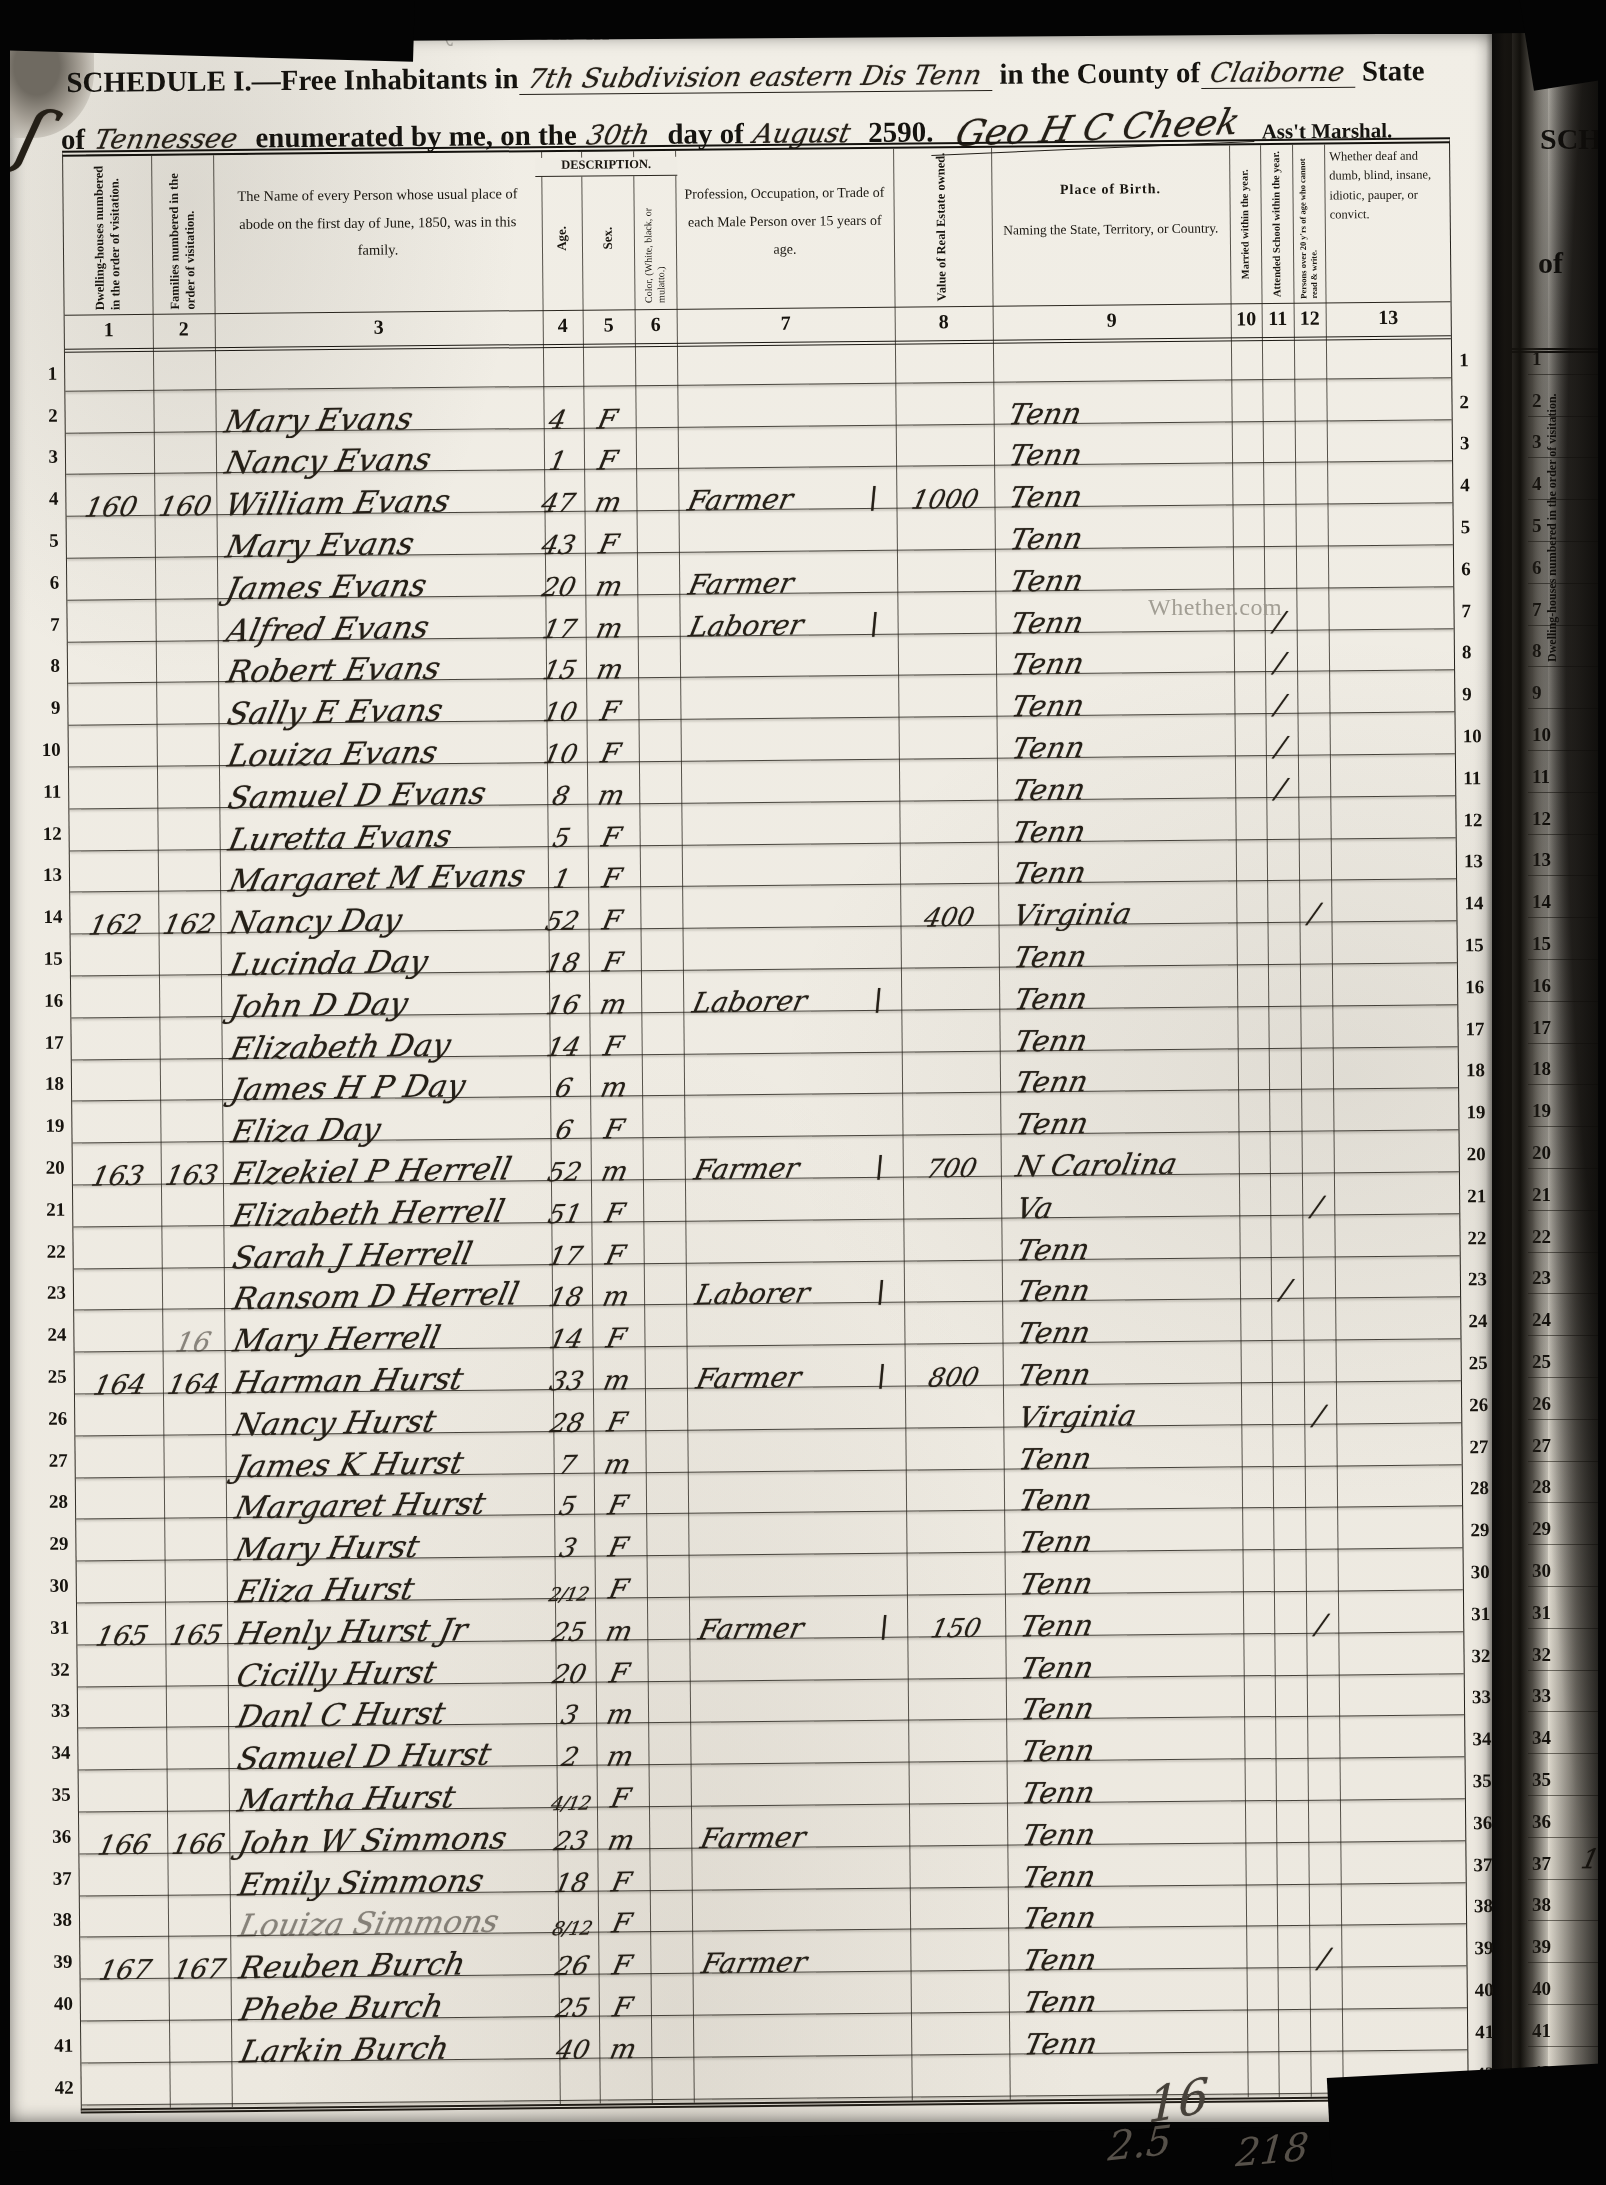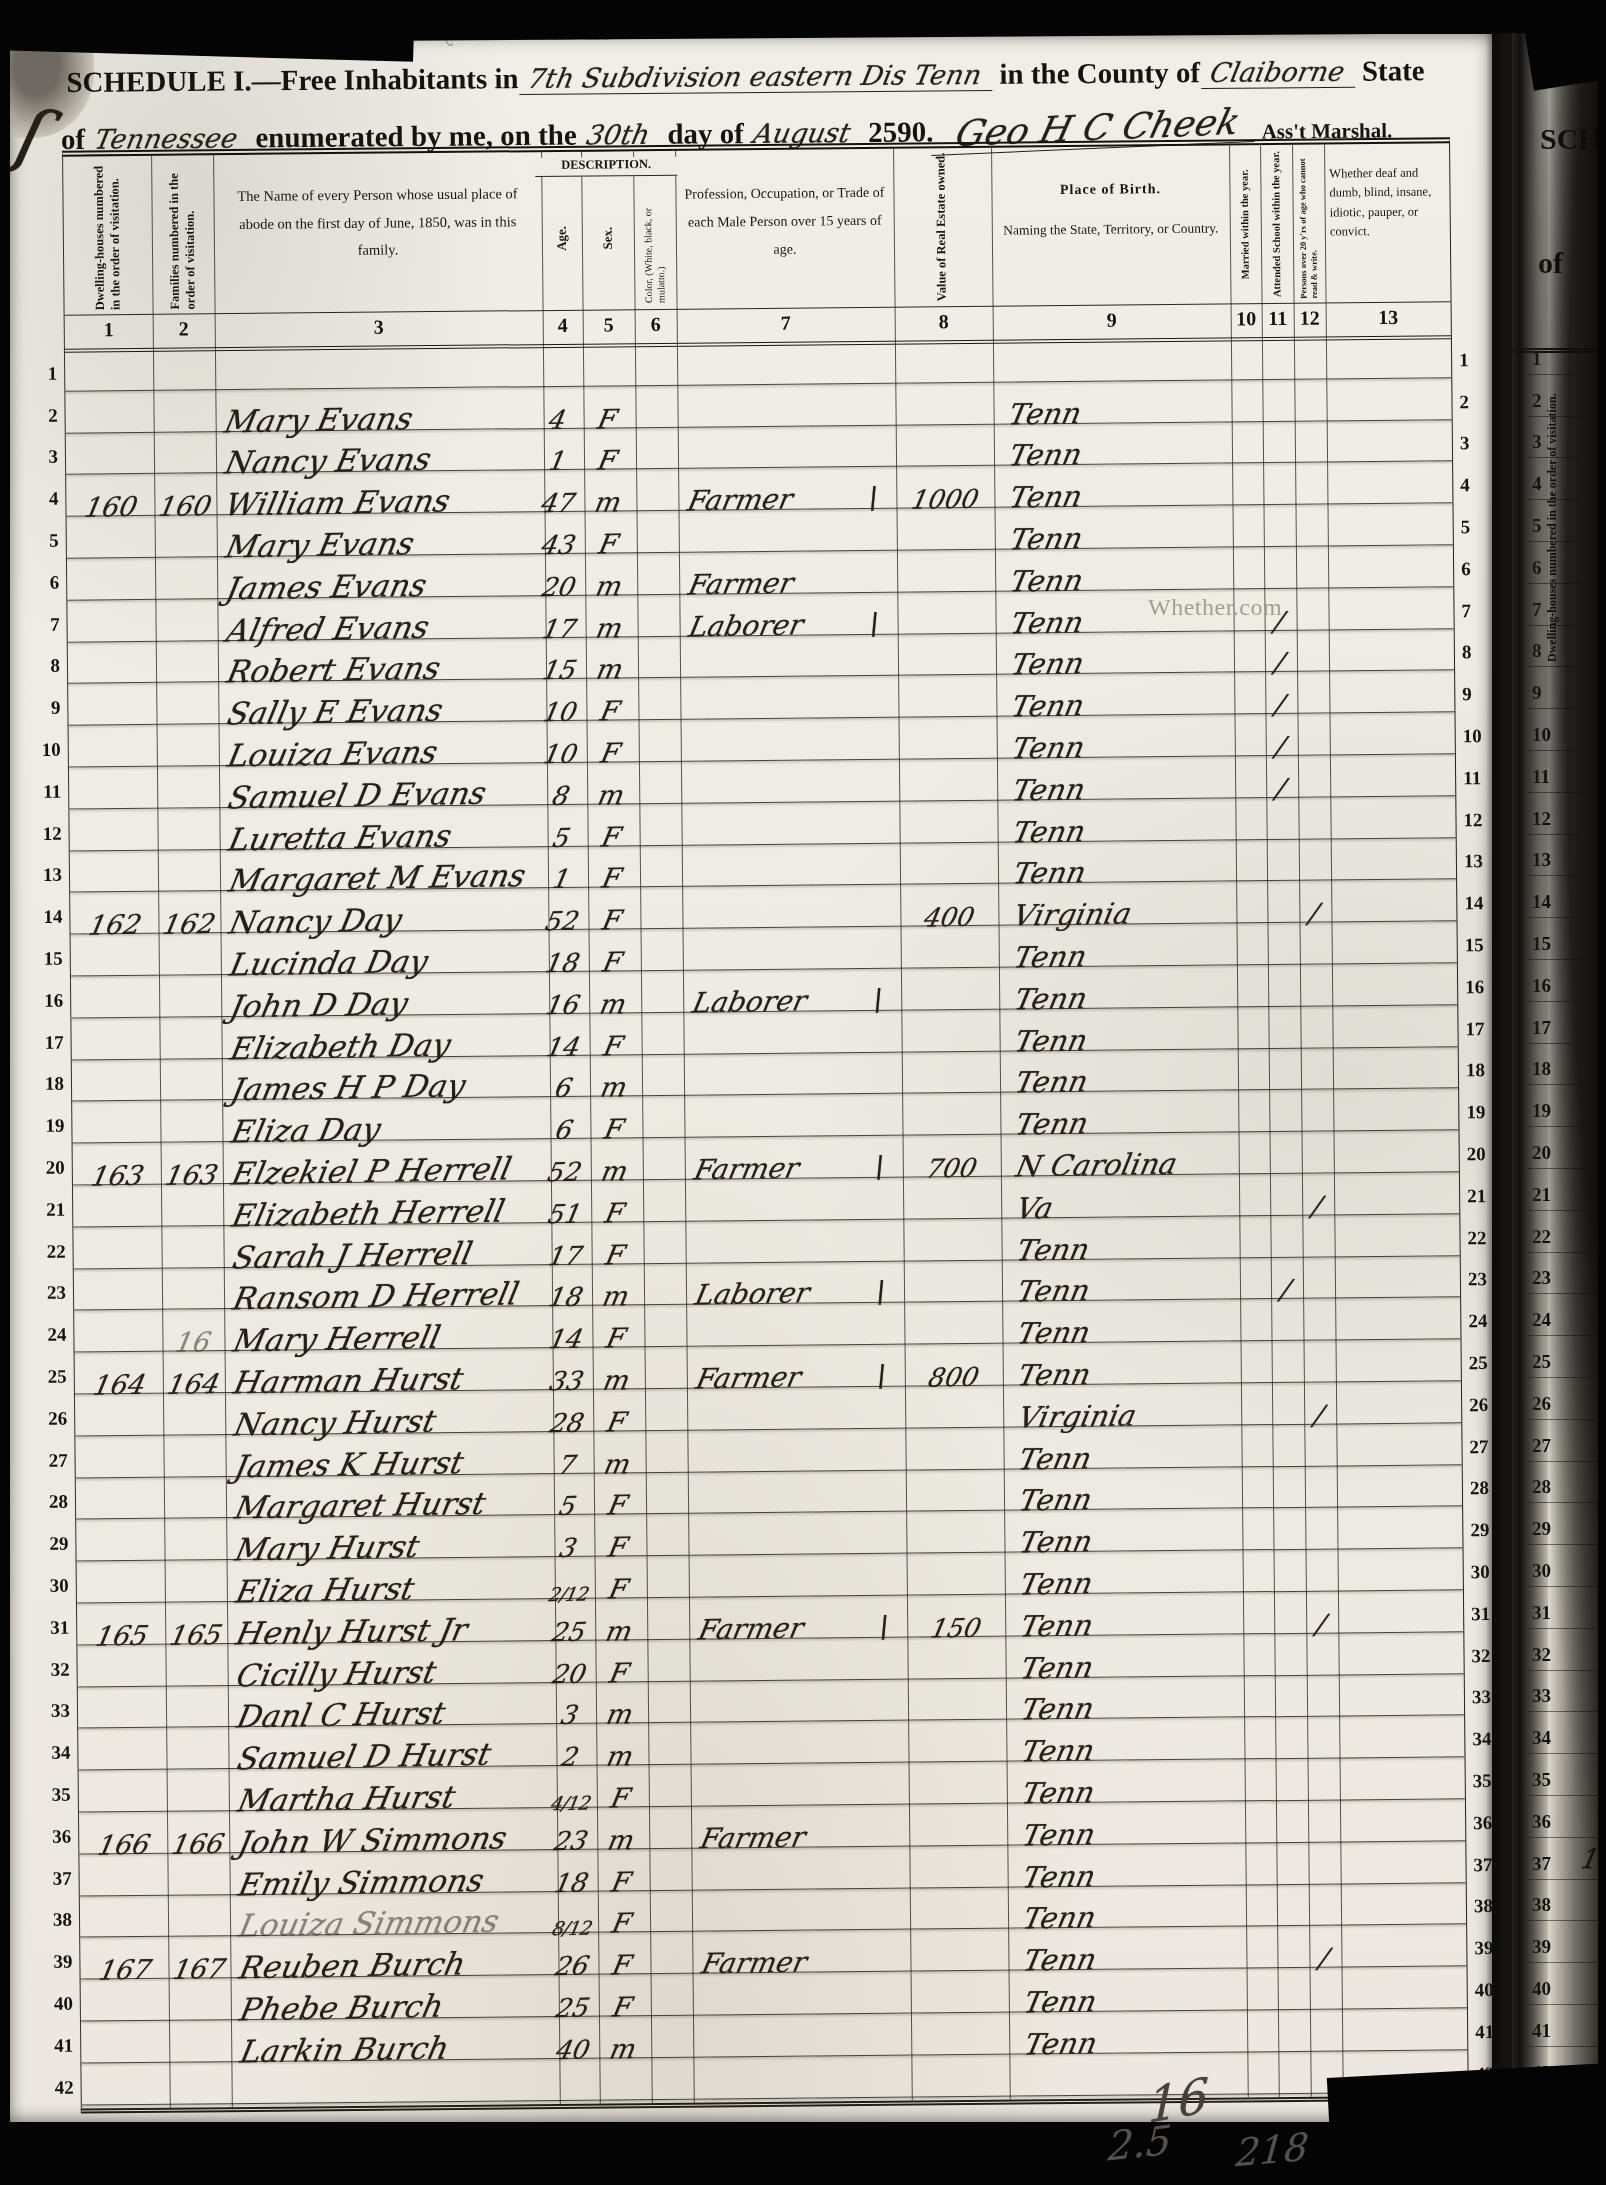--- a/index.html
+++ b/index.html
@@ -162,21 +162,21 @@
         <div class="hcell vh" style="left:478px;width:40px;font-size:13px;top:22px;height:130px;">Age.</div>
         <div class="hcell vh" style="left:518px;width:52px;font-size:13px;top:22px;height:130px;">Sex.</div>
         <div class="hcell vh" style="left:570px;width:42px;font-size:10px;top:22px;height:130px;font-weight:normal;">Color, (White, black, or mulatto.)</div>
         <div class="hcell h" style="left:620px;top:30px;width:202px;font-size:14px;line-height:2.0;">Profession, Occupation, or Trade of each Male Person over 15 years of age.</div>
         <div class="hcell vh" style="left:830px;width:96px;font-size:12.5px;">Value of Real Estate owned.</div>
         <div class="hcell h" style="left:930px;top:34px;width:234px;font-weight:bold;font-size:14px;letter-spacing:1px;">Place of Birth.</div>
         <div class="hcell h" style="left:930px;top:70px;width:234px;font-size:13.5px;line-height:1.9;">Naming the State, Territory, or Country.</div>
         <div class="hcell vh" style="left:1166px;width:30px;font-size:10.5px;">Married within the year.</div>
         <div class="hcell vh" style="left:1197px;width:31px;font-size:10.5px;">Attended School within the year.</div>
         <div class="hcell vh" style="left:1229px;width:31px;font-size:8.5px;">Persons over 20 y'rs of age who cannot read &amp; write.</div>
-        <div class="hcell h" style="left:1266px;top:20px;width:116px;font-size:12.5px;text-align:left;line-height:1.55;">Whether deaf and dumb, blind, insane, idiotic, pauper, or convict.</div>
+        <div class="hcell h" style="left:1266px;top:3px;width:116px;font-size:12.5px;text-align:left;line-height:1.55;">Whether deaf and dumb, blind, insane, idiotic, pauper, or convict.</div>
       </div>
 
       <div class="numrow" id="numrow">
           <div class="numcell" style="left: 0px; width: 88px;">1</div>
           <div class="numcell" style="left: 88px; width: 62px;">2</div>
           <div class="numcell" style="left: 150px; width: 328px;">3</div>
           <div class="numcell" style="left: 478px; width: 40px;">4</div>
           <div class="numcell" style="left: 518px; width: 52px;">5</div>
           <div class="numcell" style="left: 570px; width: 42px;">6</div>
           <div class="numcell" style="left: 612px; width: 218px;">7</div>

